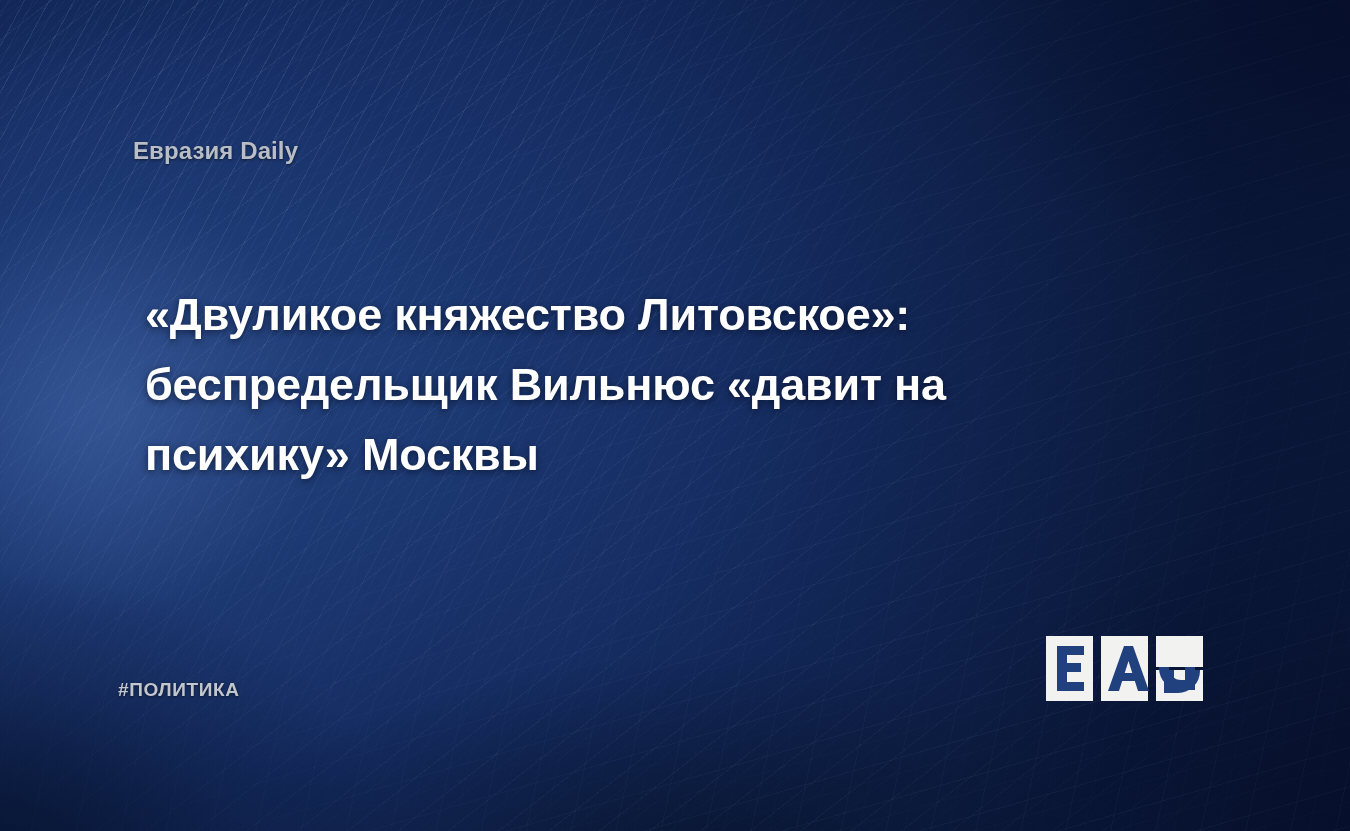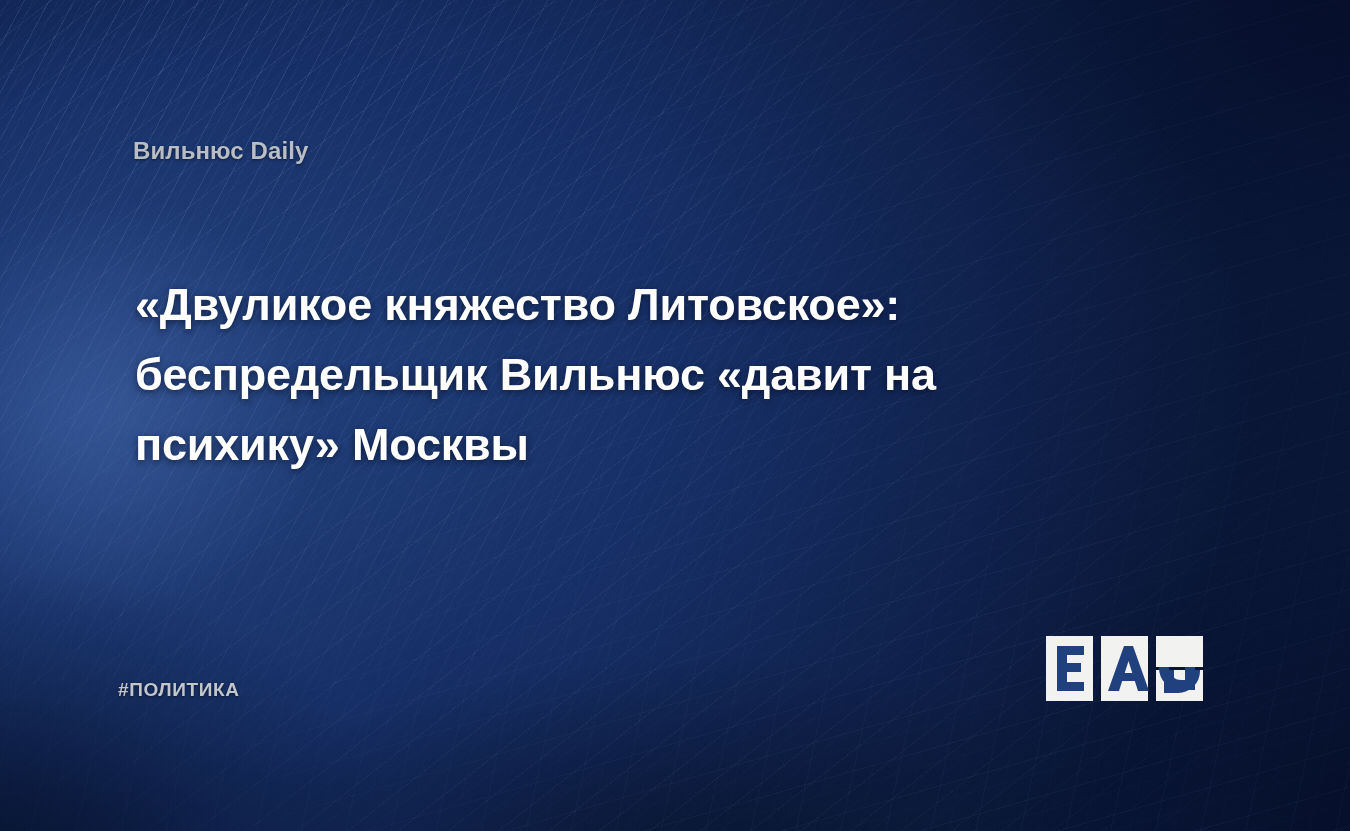--- a/index.html
+++ b/index.html
@@ -124,21 +124,21 @@
     color: #b9bdc5;
     text-shadow: 0 1px 3px rgba(0,0,0,.55);
     white-space: nowrap;
   }
 
   .headline {
     position: absolute;
     left: 133px;
     top: 268px;
     width: 900px;
-    margin: 2px;
+    margin: 12px;
     font-size: 45px;
     font-weight: bold;
     line-height: 70px;
     color: #ffffff;
     letter-spacing: -0.2px;
     text-shadow: 0 2px 7px rgba(3,10,28,.62);
   }
 
   .tag {
     position: absolute;
@@ -172,21 +172,21 @@
   <div class="streaks s1"></div>
   <div class="streaks s2"></div>
   <div class="streaks s3"></div>
   <div class="streaks s4"></div>
   <div class="streaks s5"></div>
   <div class="bg-layer bg-glow"></div>
   <div class="bg-layer bg-scrim"></div>
 
   <div class="content">
 
-    <div class="brand">Вильнюс Daily</div>
+    <div class="brand">Евразия Daily</div>
 
     <h1 class="headline">«Двуликое княжество Литовское»: беспредельщик Вильнюс «давит на психику» Москвы</h1>
 
     <div class="tag">#ПОЛИТИКА</div>
 
     <div class="logo">
       <svg width="174" height="65" viewBox="0 0 174 65" role="img" aria-label="EAD">
 
         <rect x="0" y="0" width="47" height="65" fill="#f2f2f0"></rect>
         <rect x="55" y="0" width="47" height="65" fill="#f2f2f0"></rect>

